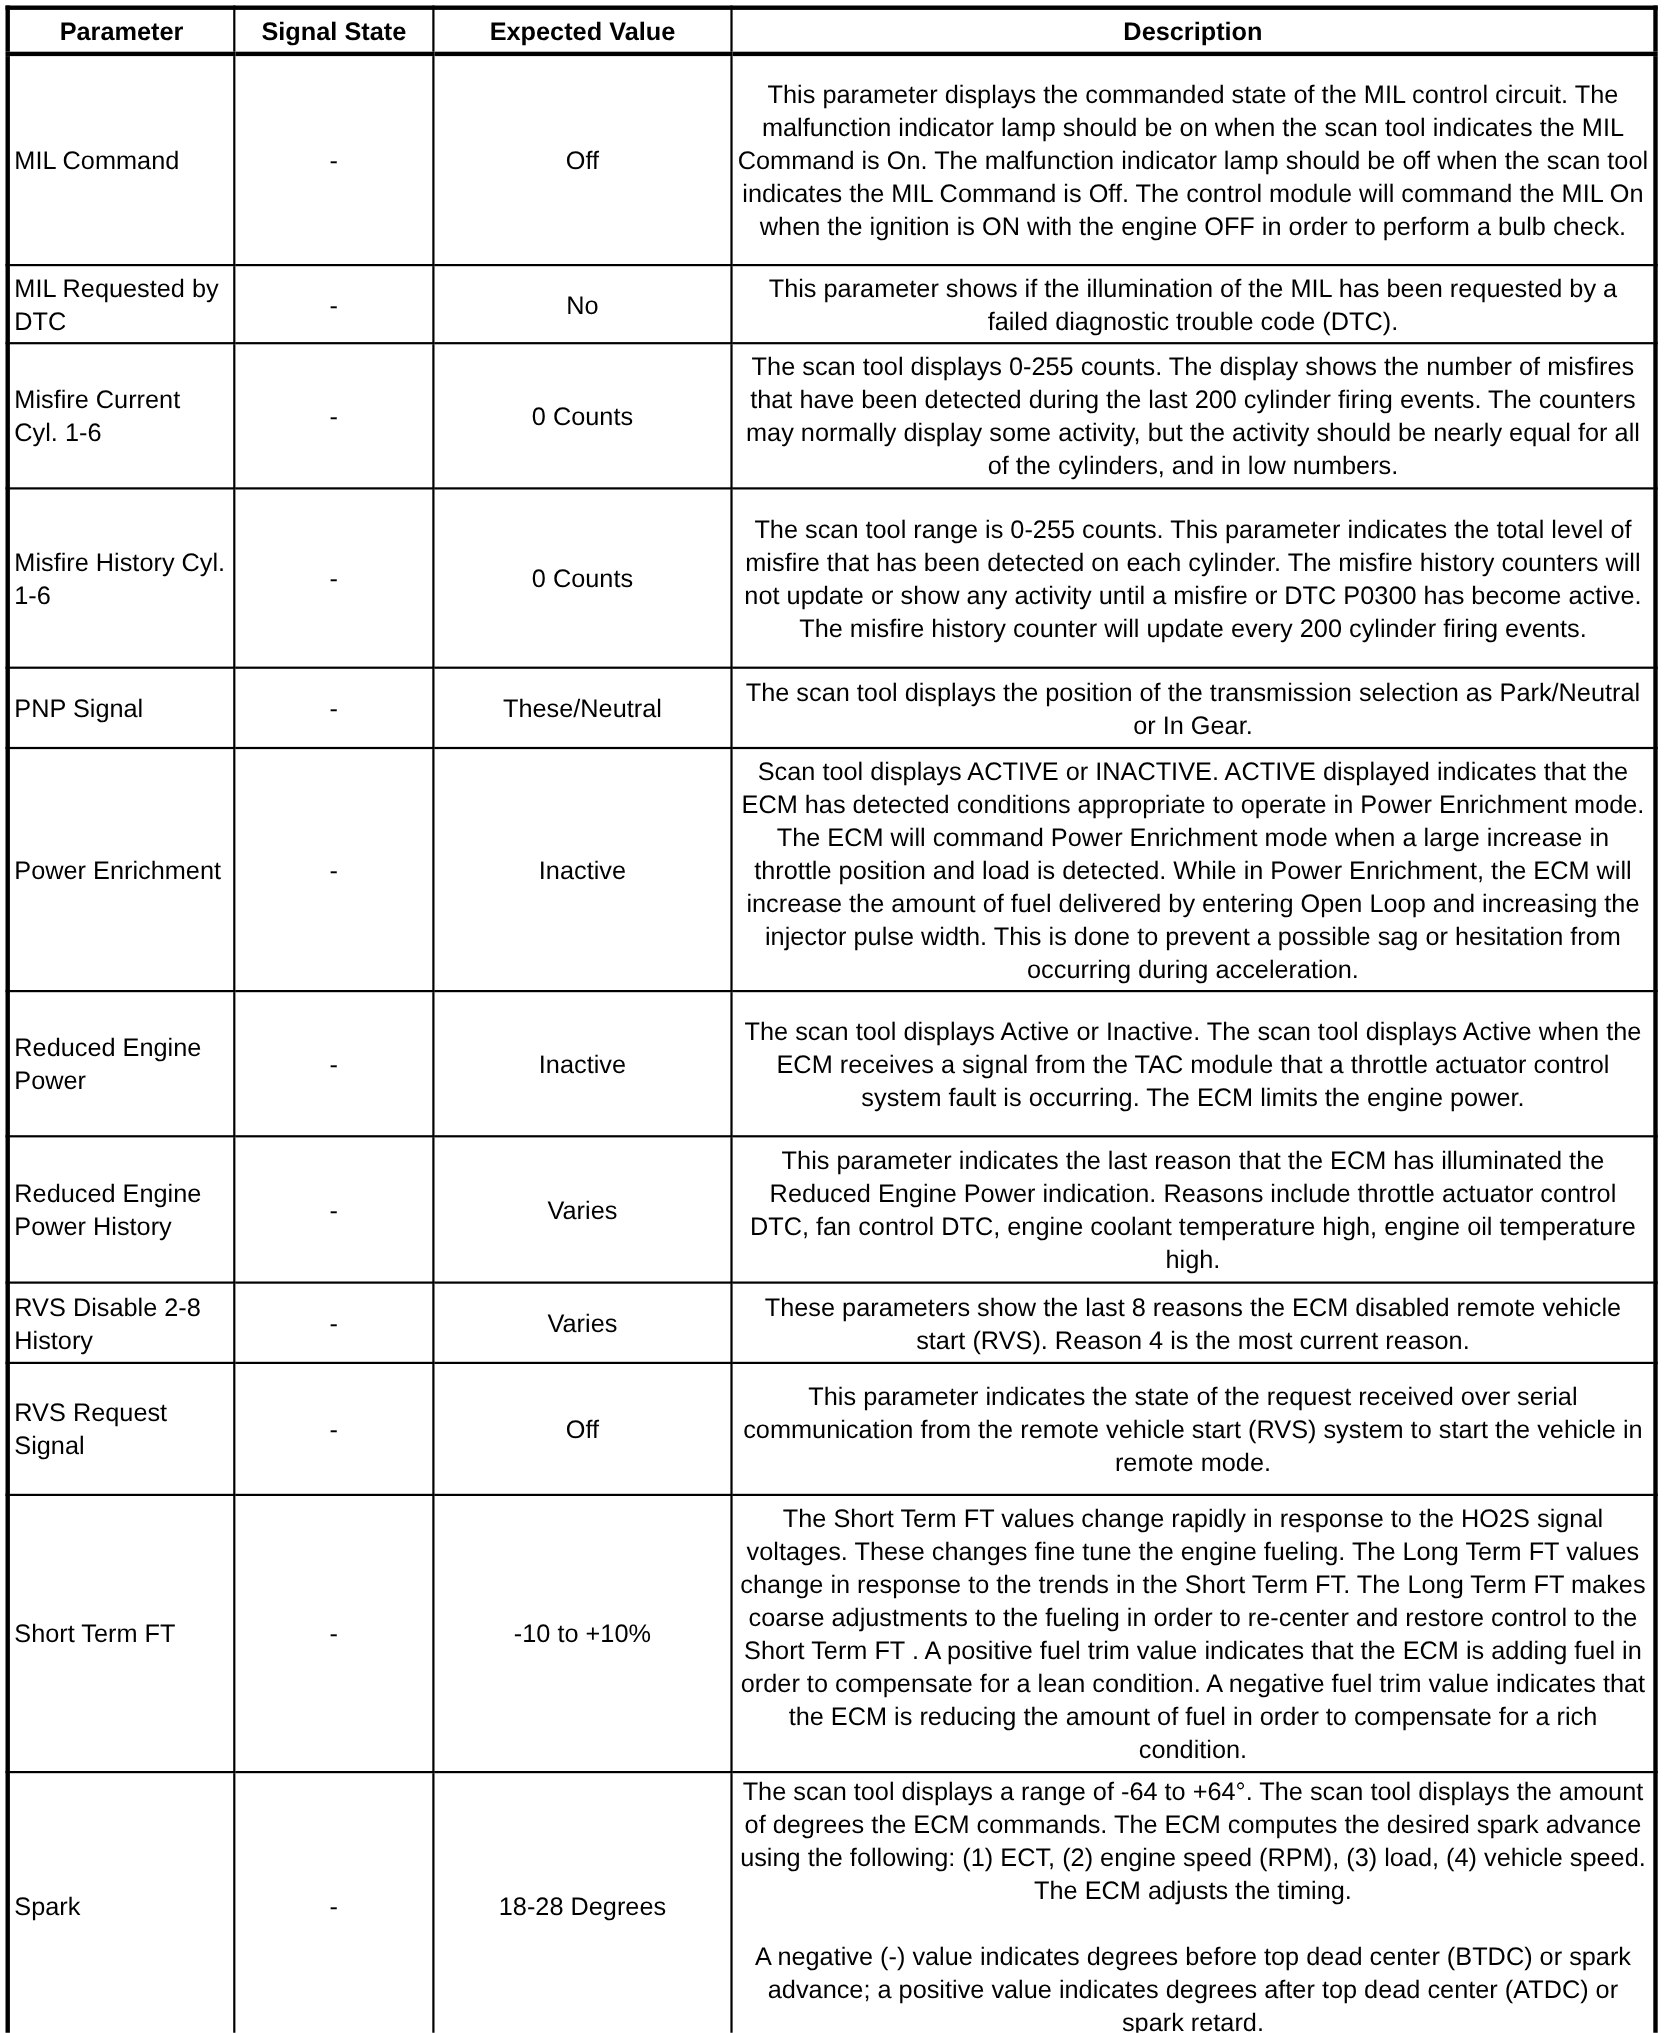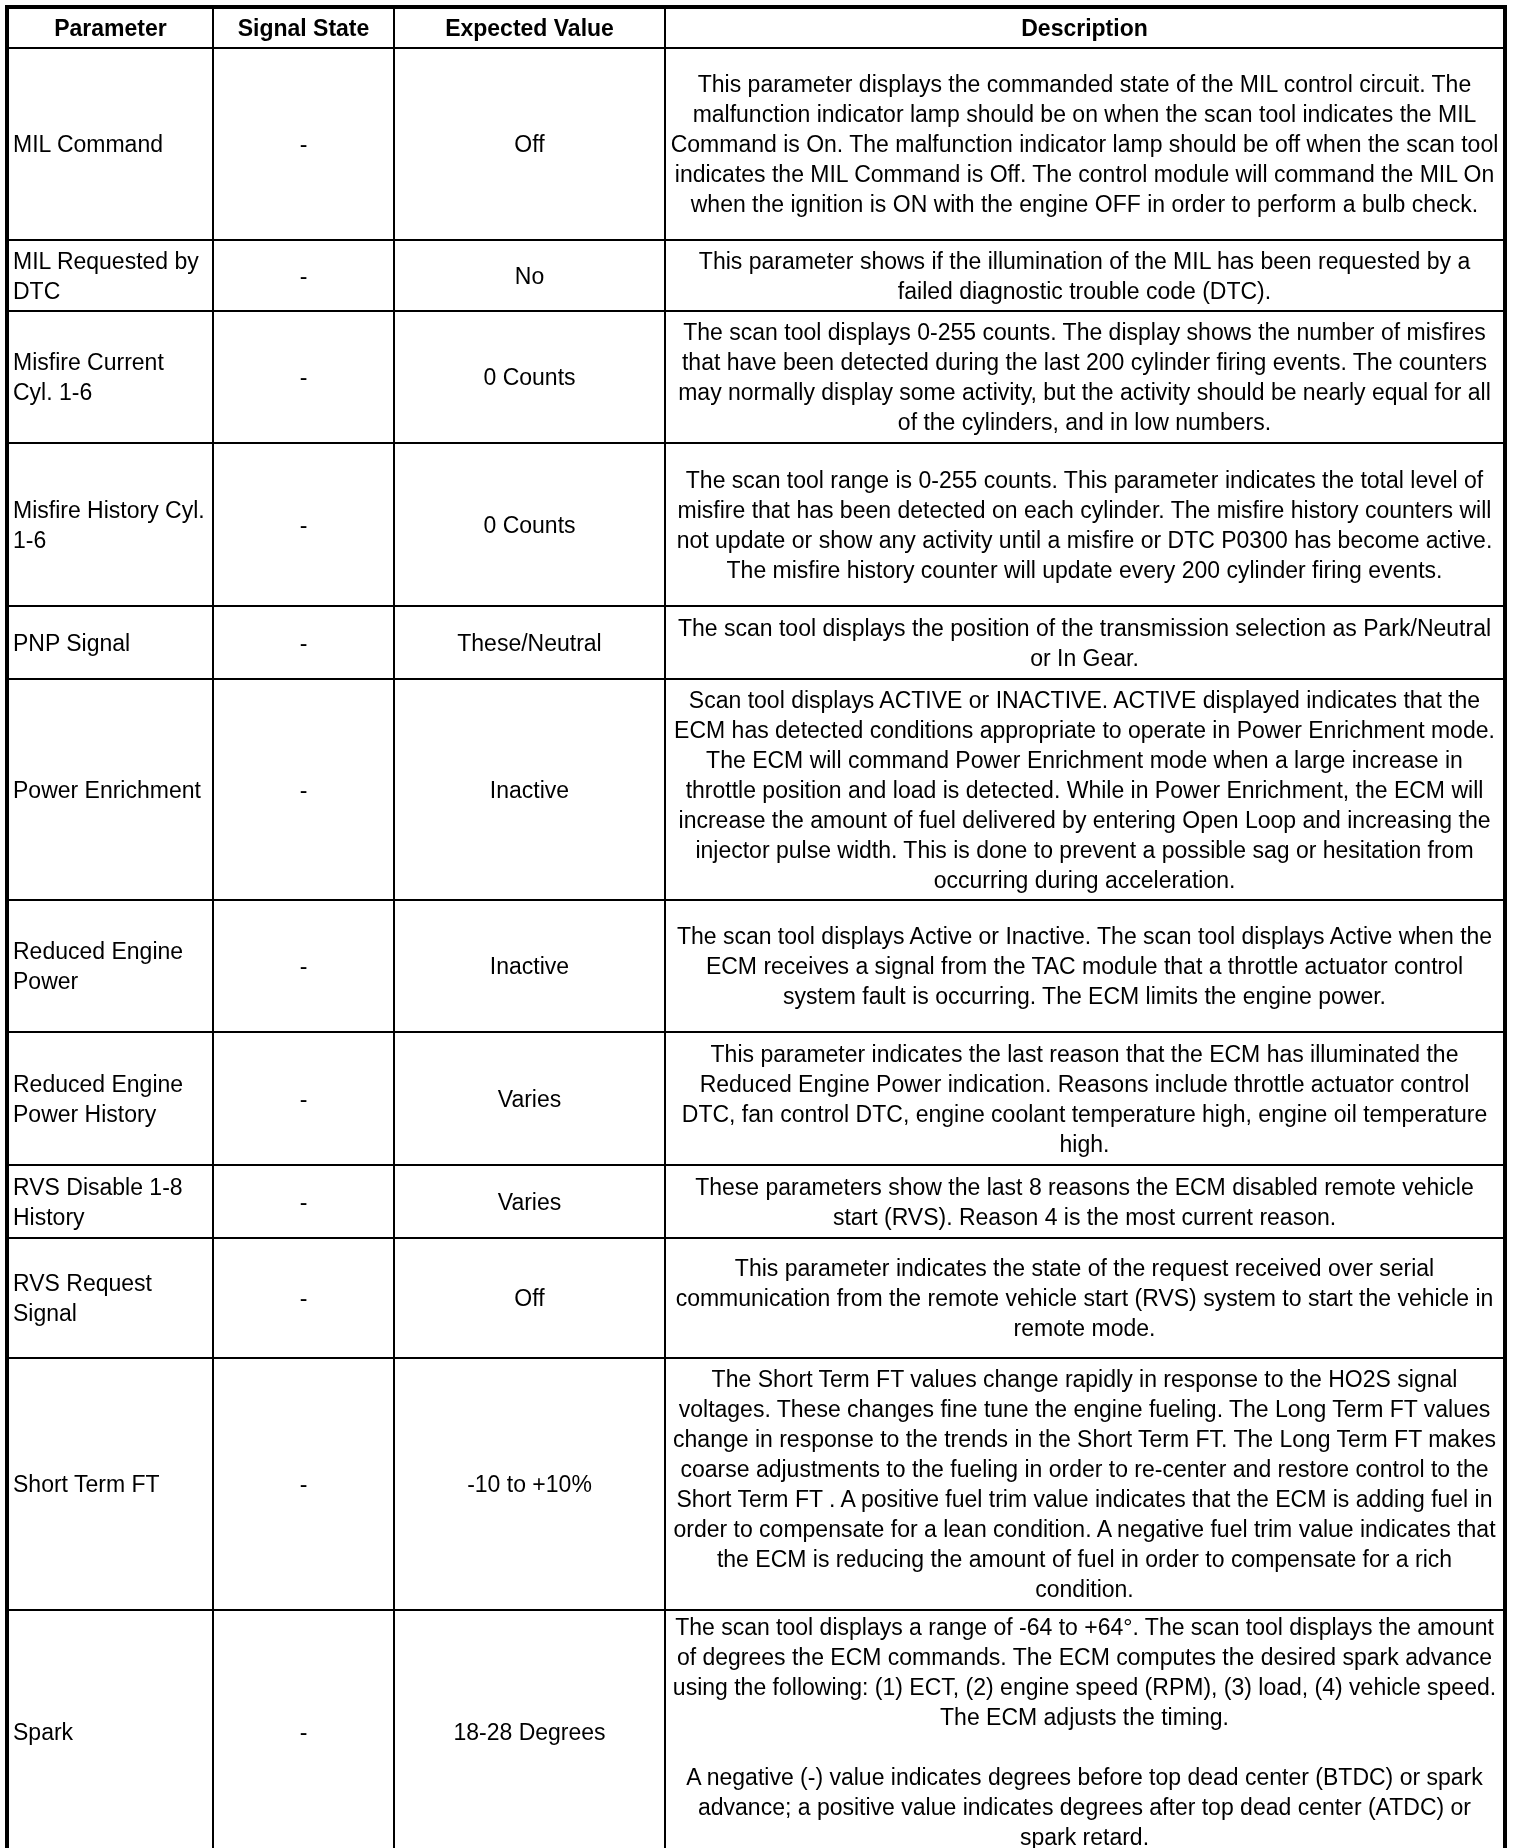--- a/index.html
+++ b/index.html
@@ -7,21 +7,21 @@
          font-family: "Liberation Sans", "DejaVu Sans", sans-serif; color: #000; }
   table.params {
     position: absolute; left: 5px; top: 5px;
     width: 1502px; border-collapse: collapse;
     border: 4px solid #000; table-layout: fixed;
   }
   table.params th, table.params td {
     border: 2px solid #000; padding: 0 4px; font-size: 23px; line-height: 30px;
     vertical-align: middle;
   }
-  table.params th { font-weight: bold; height: 38px; border-bottom: 2px solid #000000; }
+  table.params th { font-weight: bold; height: 38px; border-bottom: 4px solid #000000; }
   td.c-param { text-align: left; padding-left: 4px; }
   td.c-state, td.c-exp { text-align: center; }
   td.c-desc { text-align: center; padding: 2px 4px 4px 5px; }
   td.c-desc p { margin: 0; }
   td.c-desc p + p { margin-top: 30px; }
   col.w1 { width: 206px; } col.w2 { width: 181px; } col.w3 { width: 271px; } col.w4 { width: auto; }
 </style>
 </head>
 <body>
 
@@ -99,21 +99,21 @@
       </tr>
       <tr style="height: 133px;">
         <td class="c-param">Reduced Engine Power History</td>
         <td class="c-state">-</td>
         <td class="c-exp">Varies</td>
         <td class="c-desc">
           <p>This parameter indicates the last reason that the ECM has illuminated the Reduced Engine Power indication. Reasons include throttle actuator control DTC, fan control DTC, engine coolant temperature high, engine oil temperature high.</p>
         </td>
       </tr>
       <tr style="height: 73px;">
-        <td class="c-param">RVS Disable 1-8 History</td>
+        <td class="c-param">RVS Disable 2-8 History</td>
         <td class="c-state">-</td>
         <td class="c-exp">Varies</td>
         <td class="c-desc">
           <p>These parameters show the last 8 reasons the ECM disabled remote vehicle start (RVS). Reason 4 is the most current reason.</p>
         </td>
       </tr>
       <tr style="height: 120px;">
         <td class="c-param">RVS Request Signal</td>
         <td class="c-state">-</td>
         <td class="c-exp">Off</td>

